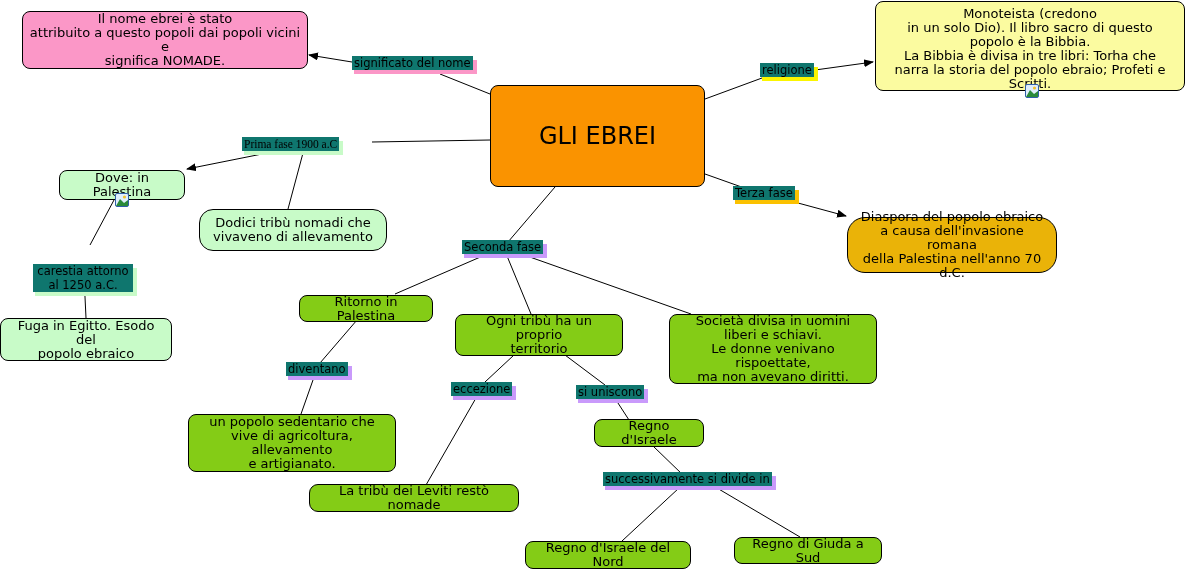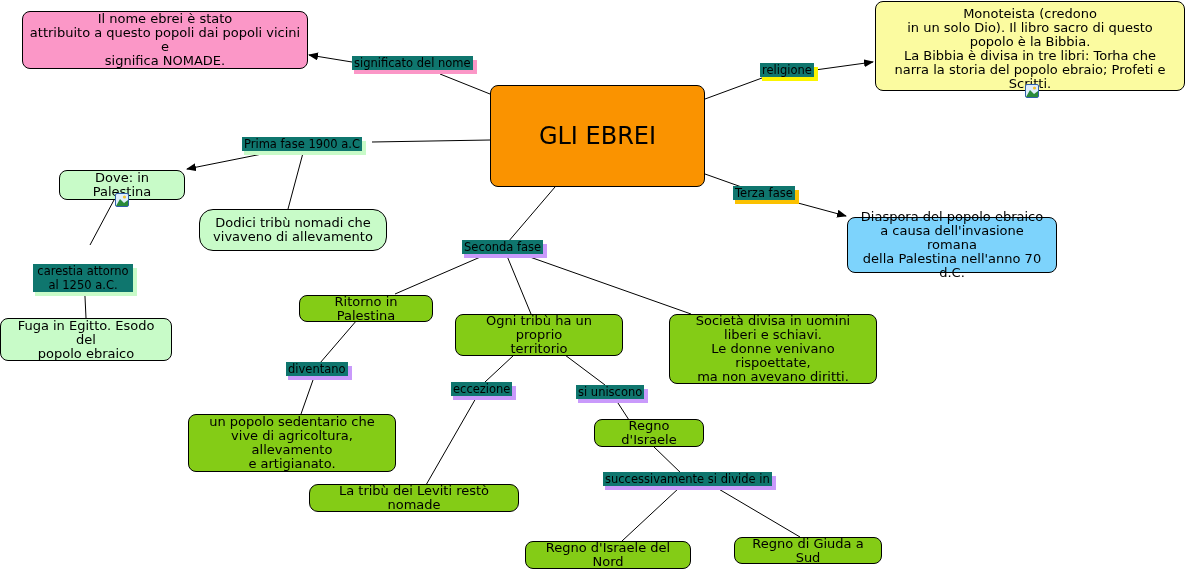--- a/index.html
+++ b/index.html
@@ -6,21 +6,21 @@
   body { width:1191px; height:571px; position:relative; overflow:hidden;
          font-family:"DejaVu Sans", "Liberation Sans", sans-serif; color:#000; }
   #links { position:absolute; left:0; top:0; width:1191px; height:571px; }
   .concept { position:absolute; box-sizing:border-box; border:1px solid #000;
              border-radius:8px; display:flex; align-items:center; justify-content:center;
              text-align:center; font-size:13px; line-height:14px; white-space:pre-line;
              padding:2px 6px; cursor:pointer; }
   .pink   { background:#fb97c7; }
   .yellow { background:#fbfba0; }
   .orange { background:#fa9300; }
-  .gold   { background:#7dd3fc; }
+  .gold   { background:#eab308;border-radius:18px; }
   .green  { background:#c8fbc8; }
   .violet { background:#84cc16; }
   .main-title { font-size:24px; line-height:36px; }
   .link-label { position:absolute; font-size:11.5px; line-height:14px; text-align:center;
                 white-space:pre-line; background:#0f766e; padding:0 2px; box-sizing:border-box; }
   .link-label::after { content:""; position:absolute; left:2px; right:-4px; bottom:-4px; height:4px; background:var(--lc); }
   .link-label::before { content:""; position:absolute; right:-4px; top:4px; width:4px; bottom:-4px; background:var(--lc); }
   .img-icon { position:absolute; width:14px; height:14px; box-sizing:border-box;
               border:1px solid #2f5fa8; border-radius:2px; background:#dfeefc; cursor:pointer; }
   .img-icon svg { display:block; }
@@ -125,21 +125,21 @@
 <div class="concept violet" style="left:309px;top:484px;width:210px;height:28px;border-radius:9px;">La tribù dei Leviti restò nomade</div>
 
 <div class="concept violet" style="left:582px;top:419px;width:110px;height:28px;margin-left:12px;">Regno d'Israele</div>
 
 <div class="concept violet" style="left:525px;top:541px;width:166px;height:28px;">Regno d'Israele del Nord</div>
 
 <div class="concept violet" style="left:734px;top:537px;width:148px;height:27px;">Regno di Giuda a Sud</div>
 
 <div class="link-label" style="left:352px;top:56px;--lc:#fb97c7;">significato del nome</div>
 <div class="link-label" style="left:760px;top:63px;--lc:#fbf500;">religione</div>
-<div class="link-label" style="left:242px;top:137px;--lc:#c8fbc8;">Prima fase 1900 a.C</div>
+<div class="link-label" style="left:242px;top:137px;font-family:Liberation Serif, serif;--lc:#c8fbc8;">Prima fase 1900 a.C</div>
 <div class="link-label" style="left:33px;top:245px;width:100px;margin-top:19px;--lc:#c8fbc8;">carestia attorno
 al 1250 a.C.</div>
 <div class="link-label" style="left:733px;top:186px;--lc:#fbc100;">Terza fase</div>
 <div class="link-label" style="left:462px;top:240px;--lc:#c99afb;">Seconda fase</div>
 <div class="link-label" style="left:286px;top:362px;--lc:#c99afb;">diventano</div>
 <div class="link-label" style="left:451px;top:382px;--lc:#c99afb;">eccezione</div>
 <div class="link-label" style="left:576px;top:385px;--lc:#c99afb;">si uniscono</div>
 <div class="link-label" style="left:603px;top:472px;--lc:#c99afb;">successivamente si divide in</div>
 
 </body></html>

